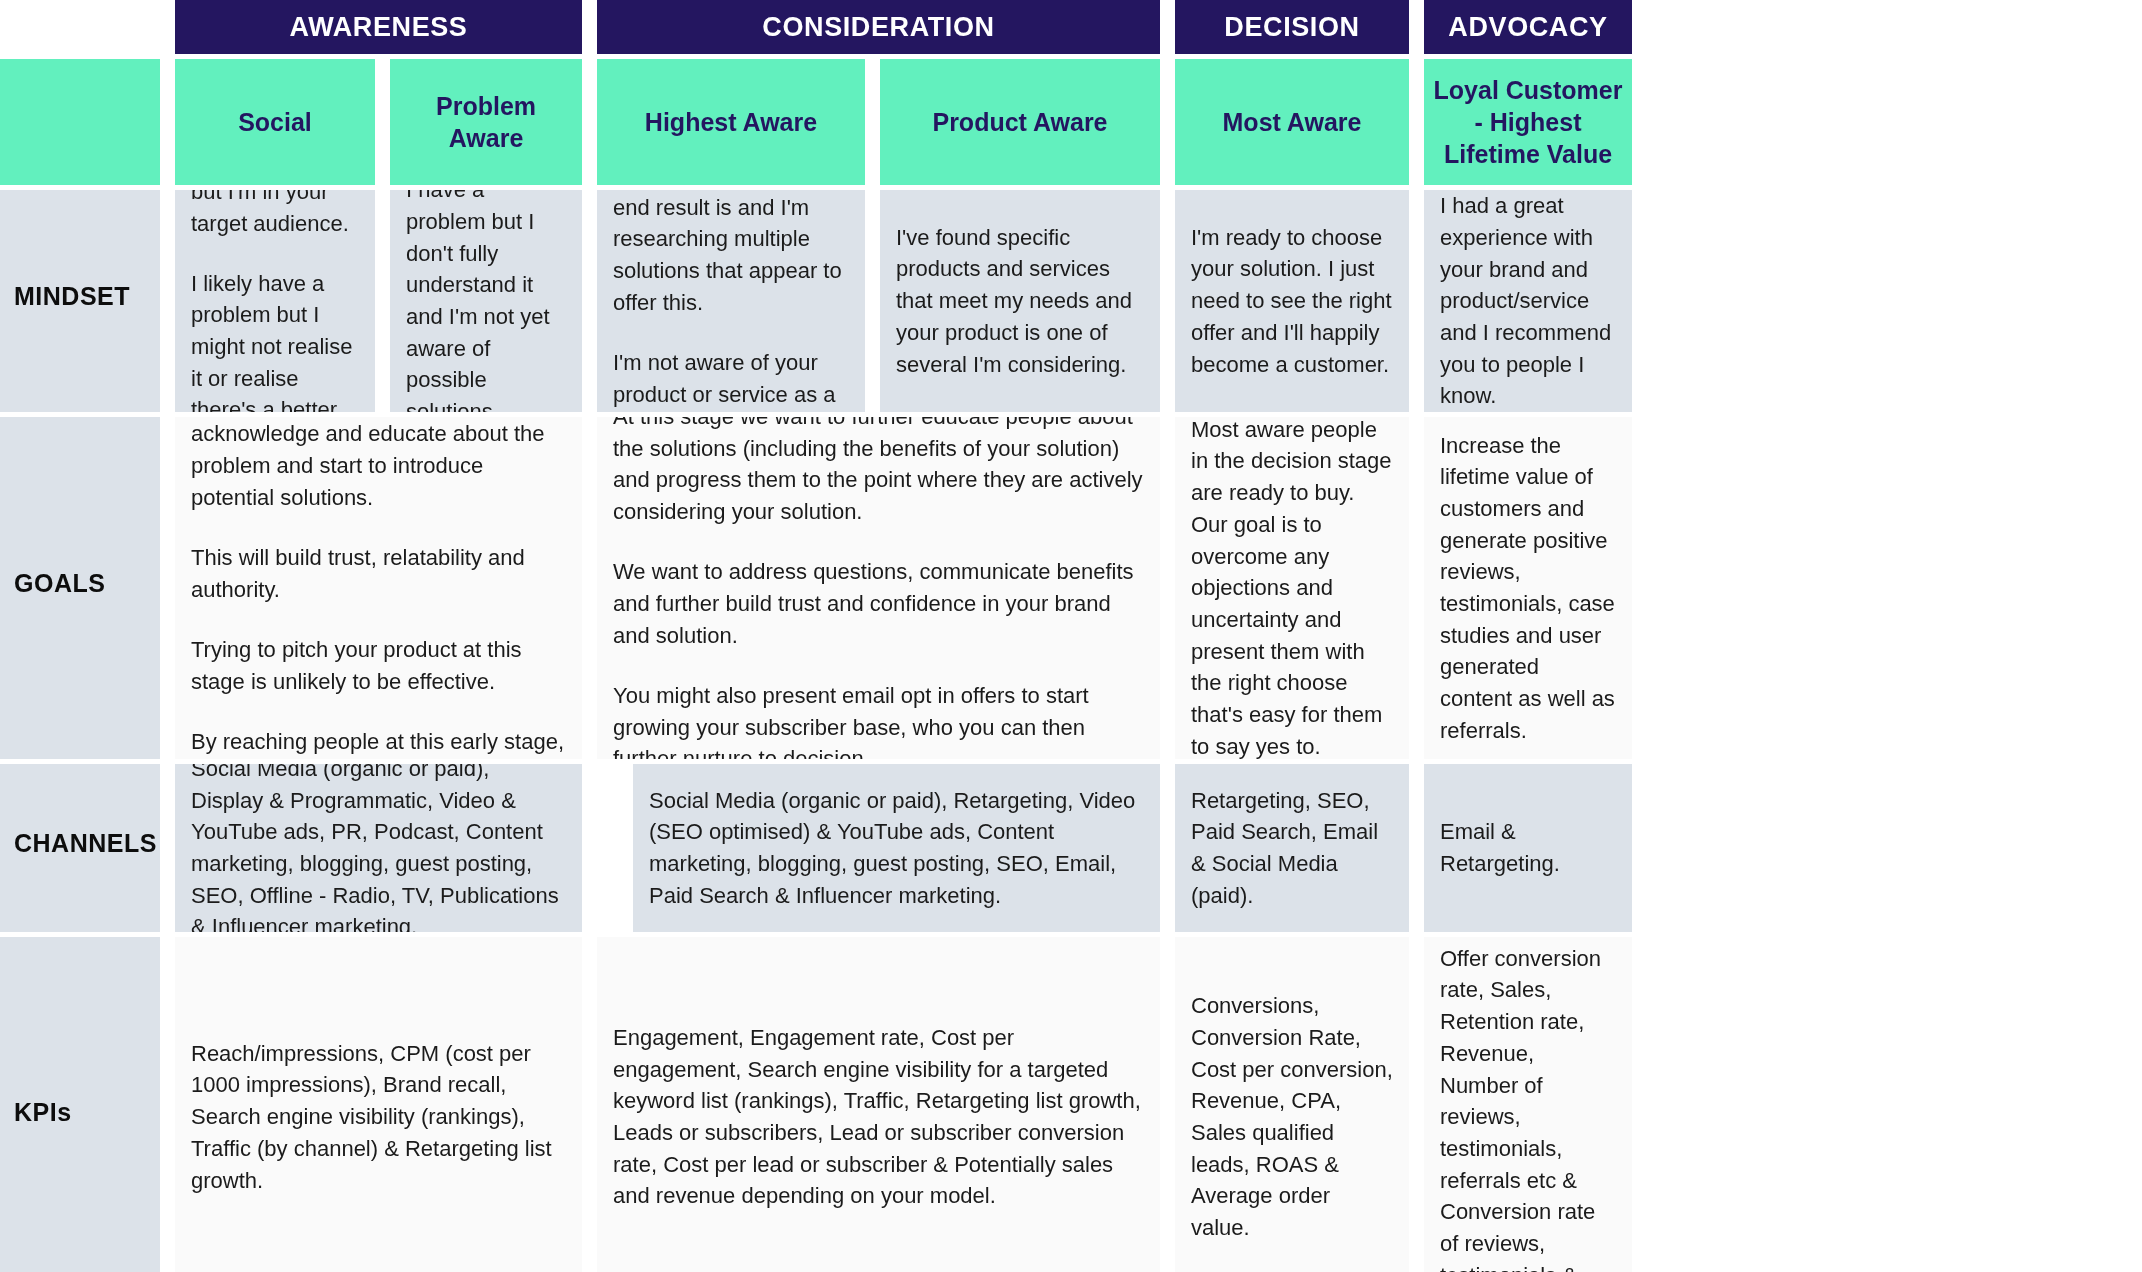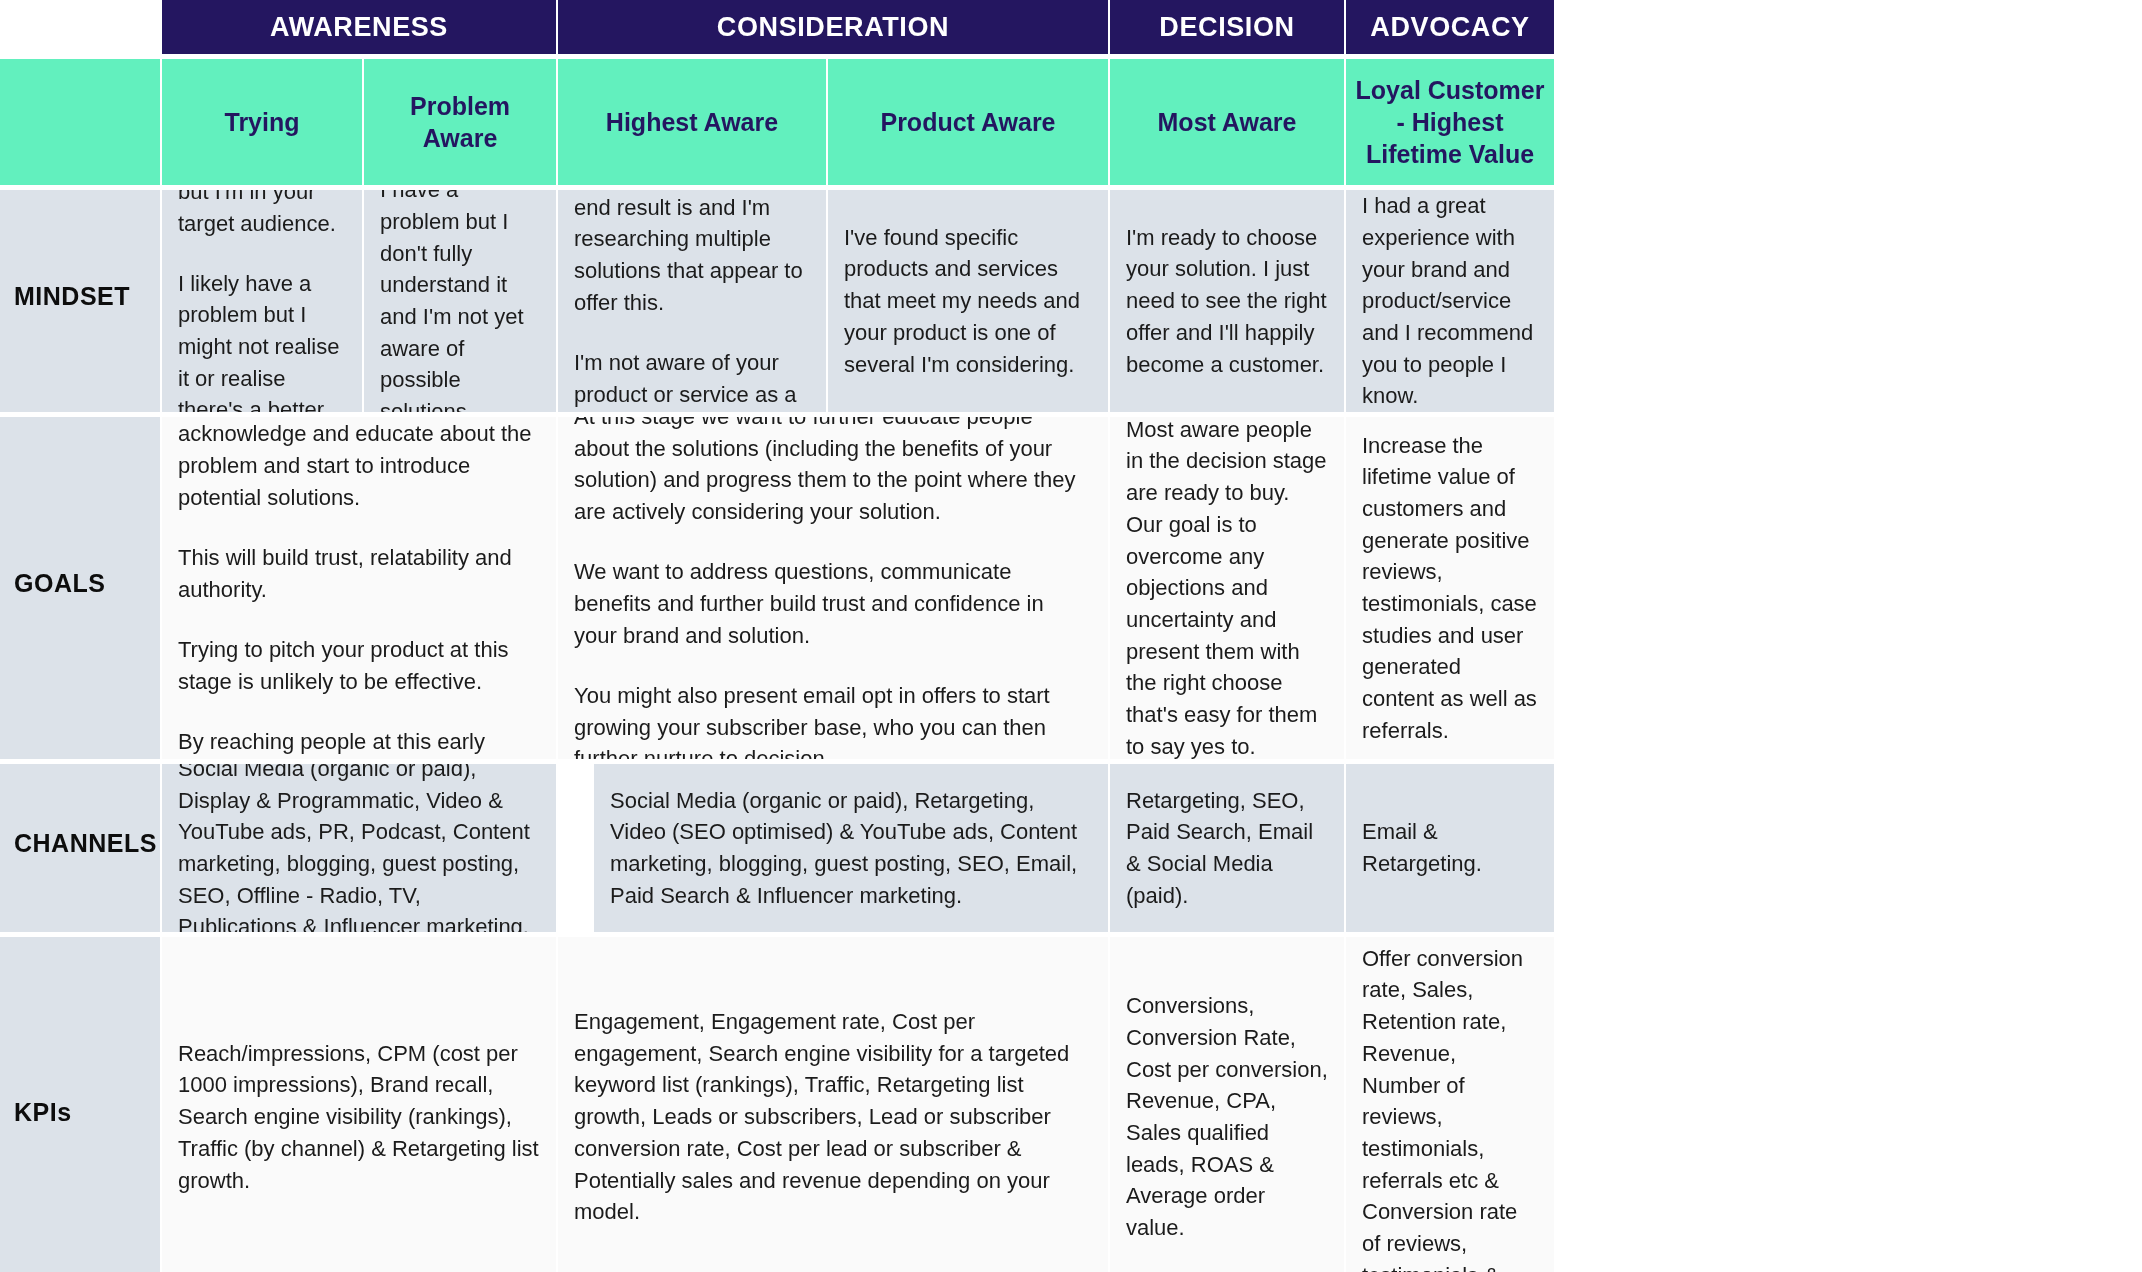--- a/index.html
+++ b/index.html
@@ -8,21 +8,21 @@
     background:#ffffff;
     font-family:"Liberation Sans", sans-serif;
     -webkit-font-smoothing:antialiased;
     overflow:hidden;
   }
   .matrix{
     width:2142px;height:1272px;
     display:grid;
     grid-template-columns:160px 200px 192px 268px 280px 234px 208px;
     grid-template-rows:54px 126px 222px 342px 168px 360px;
-    gap:5px 2px;
+    gap:5px 15px;
     box-sizing:border-box;
   }
 
   
   .stage{
     background:#241660;
     color:#ffffff;
     font-weight:bold;
     font-size:27px;
     letter-spacing:.6px;
@@ -79,21 +79,21 @@
 
 <div class="matrix">
 
   <div class="stage-blank"></div>
   <div class="stage" style="grid-column:2 / span 2;">AWARENESS</div>
   <div class="stage" style="grid-column:4 / span 2;">CONSIDERATION</div>
   <div class="stage">DECISION</div>
   <div class="stage">ADVOCACY</div>
 
   <div class="sub-blank"></div>
-  <div class="sub">Trying</div>
+  <div class="sub">Social</div>
   <div class="sub">Problem Aware</div>
   <div class="sub">Highest Aware</div>
   <div class="sub">Product Aware</div>
   <div class="sub">Most Aware</div>
   <div class="sub">Loyal Customer - Highest Lifetime Value</div>
 
   <div class="rowlabel">MINDSET</div>
   <div class="cell tone-a">
       <p>I don't know you but I'm in your target audience.</p>
       <p>I likely have a problem but I might not realise it or realise there's a better solution.</p>

